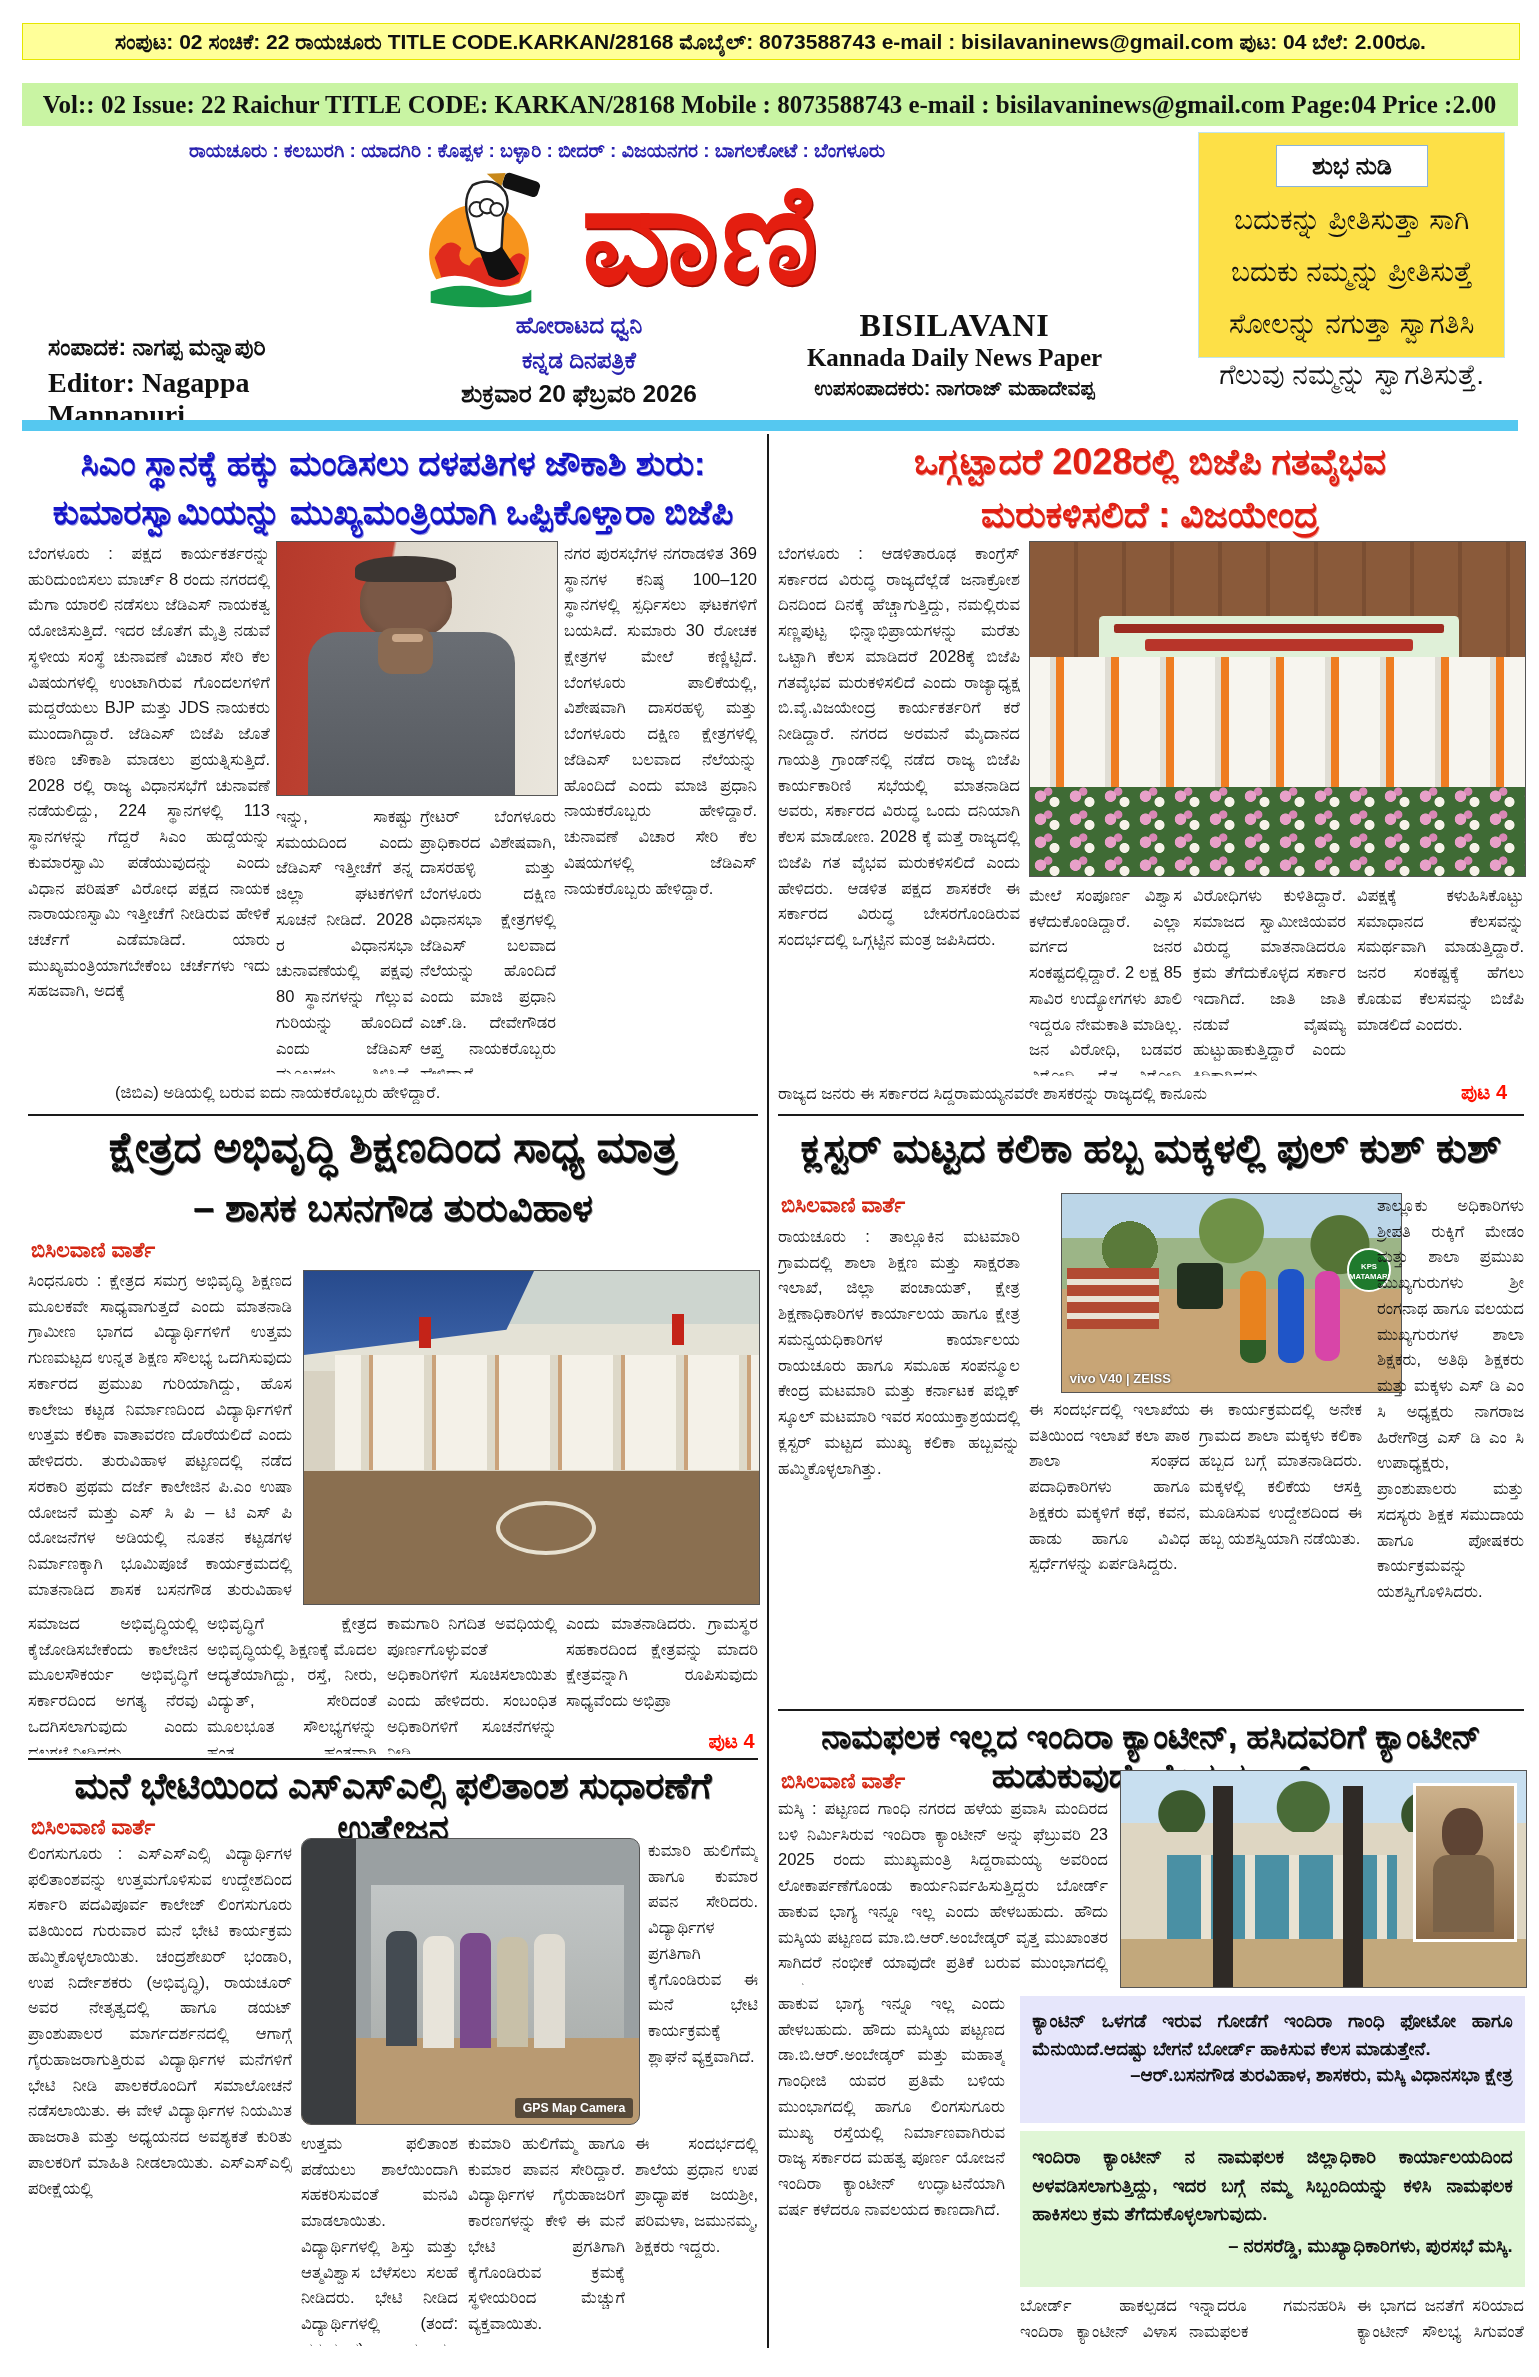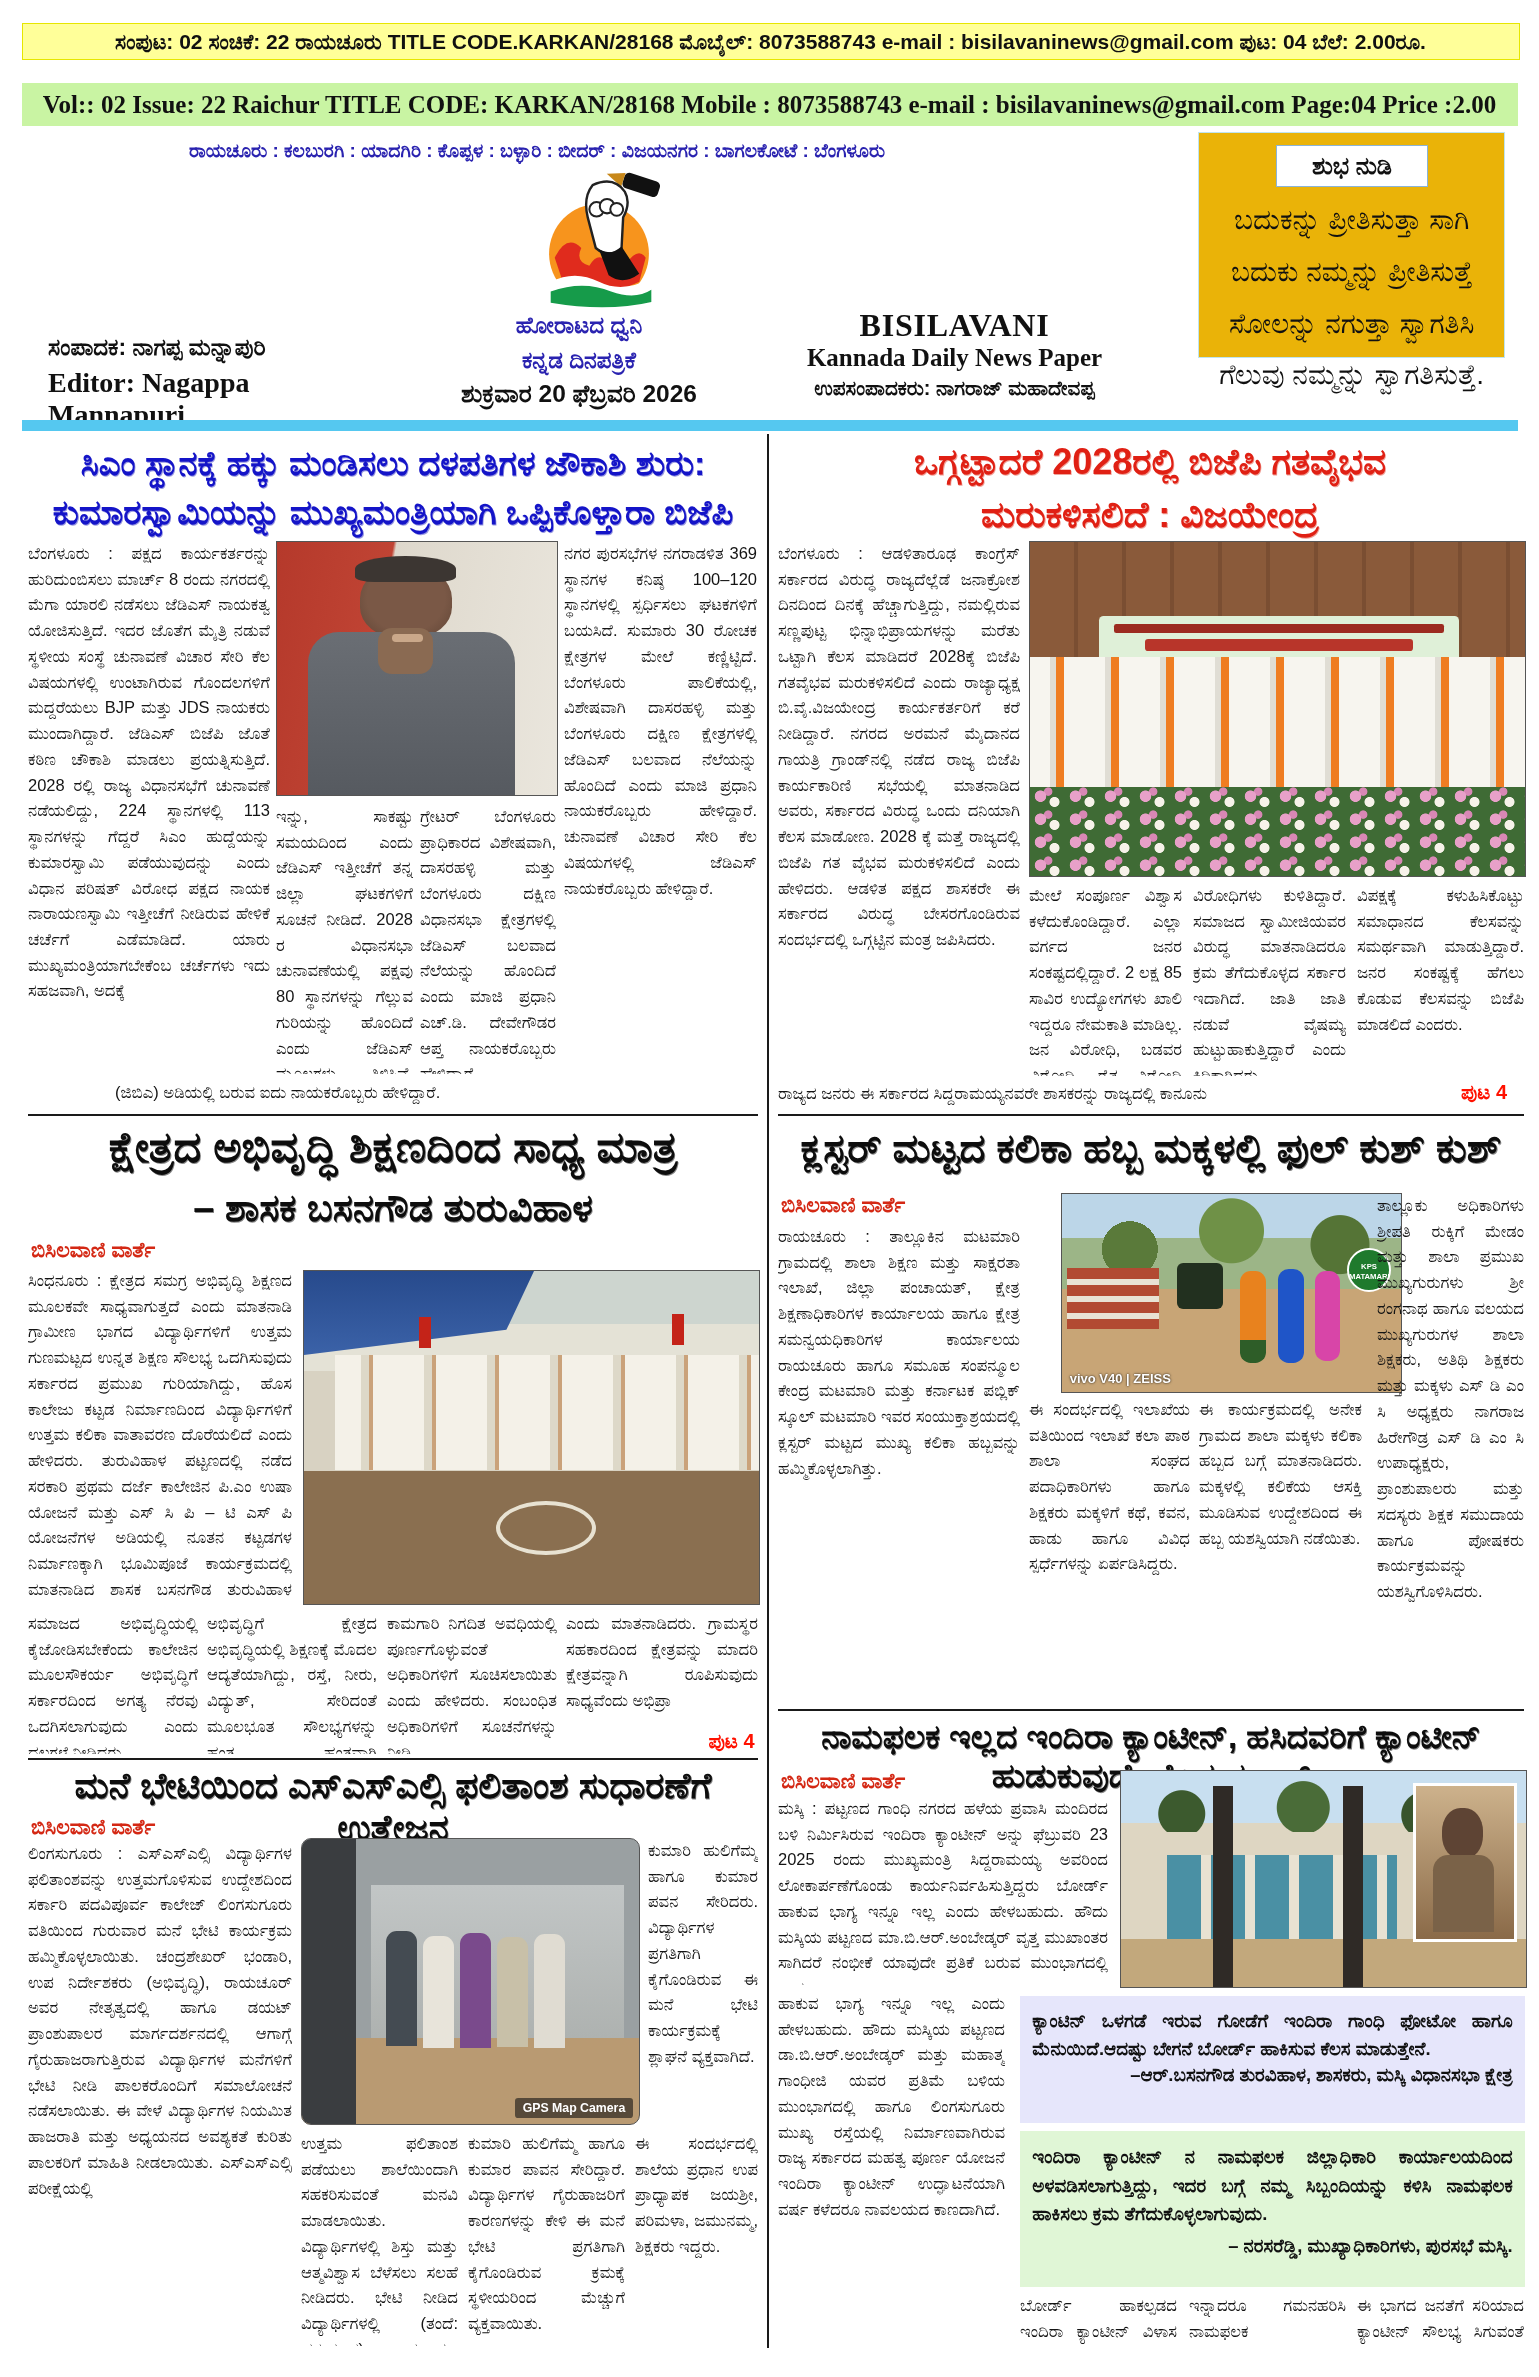--- a/index.html
+++ b/index.html
@@ -3,21 +3,21 @@
 <meta charset="utf-8">
 <style>
   html,body{margin:0;padding:0;background:#ffffff;}
   body{width:1540px;height:2377px;position:relative;font-family:"Liberation Sans",sans-serif;color:#111;}
   .abs{position:absolute;}
   .center{text-align:center;}
   .topbar{background:#ffff99;border:0.8px solid #e6e600;font-size:21px;font-weight:bold;line-height:35px;white-space:nowrap;overflow:hidden;text-align:center;}
   .greenbar{background:#c9f4a3;font-family:"Liberation Serif",serif;font-size:25px;font-weight:bold;line-height:43px;white-space:nowrap;overflow:hidden;text-align:center;}
   .cities{color:#2a23b0;font-weight:bold;font-size:19px;}
   .mast-title{color:#e41e10;font-weight:bold;font-size:138px;line-height:1;letter-spacing:1.5px;text-shadow:1.5px 1.5px 0 #a00d05;}
-  .shubha{background:#eab308;border:1.5px solid #bfe4ef;}
+  .shubha{background:#fde047;border:1.5px solid #bfe4ef;}
   .shubha-title{background:#ffffff;border:1.5px solid #8ab4d8;font-size:24px;font-weight:bold;line-height:40px;}
   .shubha-text{font-size:28px;font-weight:normal;line-height:1.85;}
   .tag-blue{color:#2a23b0;font-weight:bold;font-size:23px;line-height:1.5;}
   .date-line{color:#111;font-weight:bold;font-size:24.5px;}
   .ed-kn{font-weight:bold;font-size:23px;}
   .ed-en{font-family:"Liberation Serif",serif;font-weight:bold;font-size:28px;}
   .bis-en{font-family:"Liberation Serif",serif;font-weight:bold;font-size:32px;letter-spacing:0.8px;}
   .bis-sub{font-family:"Liberation Serif",serif;font-weight:bold;font-size:25px;}
   .subed{font-weight:bold;font-size:20px;}
   .bluebar{background:#55c8f0;}
@@ -54,20 +54,21 @@
         <rect x="118" y="18" width="46" height="20" rx="6" fill="#111111"></rect>
         <polygon points="118,20 96,28 118,38" fill="#c8881a"></polygon>
       </g>
       <path d="M92 40 Q118 28 132 48 Q140 62 130 80 L128 118 Q112 132 96 118 L86 80 Q80 55 92 40 Z" fill="#ffffff" stroke="#222" stroke-width="3"></path>
       <circle cx="97" cy="70" r="9" fill="#ffffff" stroke="#222" stroke-width="2.5"></circle>
       <circle cx="110" cy="66" r="9" fill="#ffffff" stroke="#222" stroke-width="2.5"></circle>
       <circle cx="122" cy="70" r="8" fill="#ffffff" stroke="#222" stroke-width="2.5"></circle>
       <path d="M100 120 Q118 128 128 116 L150 150 Q130 165 112 152 Z" fill="#111111"></path>
     </svg>
   </span>
+  <span class="mast-title">ವಾಣಿ</span>
 </div>
 
 <div class="abs shubha" style="left:1198px;top:132px;width:305px;height:224px;">
   <div class="shubha-title center" style="position:absolute;left:77px;top:12.3px;width:150px;height:40px;">ಶುಭ ನುಡಿ</div>
   <div class="shubha-text center" style="position:absolute;left:7.7px;top:61px;width:290px;">
     <div>ಬದುಕನ್ನು ಪ್ರೀತಿಸುತ್ತಾ ಸಾಗಿ</div>
     <div>ಬದುಕು ನಮ್ಮನ್ನು ಪ್ರೀತಿಸುತ್ತೆ</div>
     <div>ಸೋಲನ್ನು ನಗುತ್ತಾ ಸ್ವಾಗತಿಸಿ</div>
     <div>ಗೆಲುವು ನಮ್ಮನ್ನು ಸ್ವಾಗತಿಸುತ್ತೆ.</div>
   </div>

